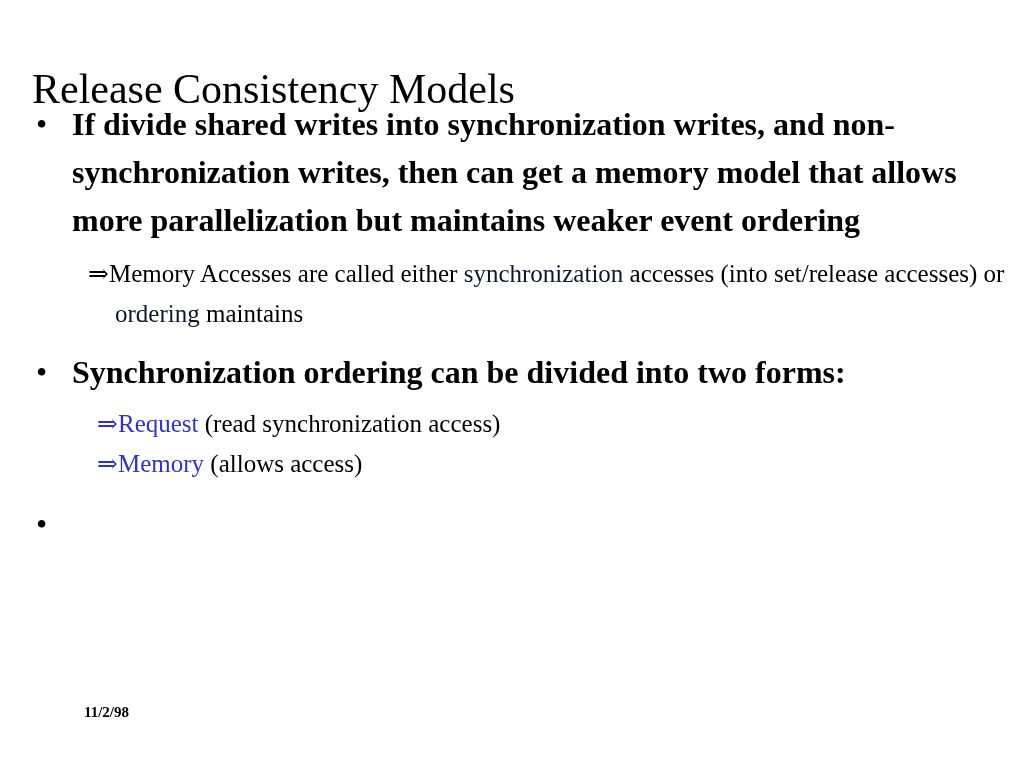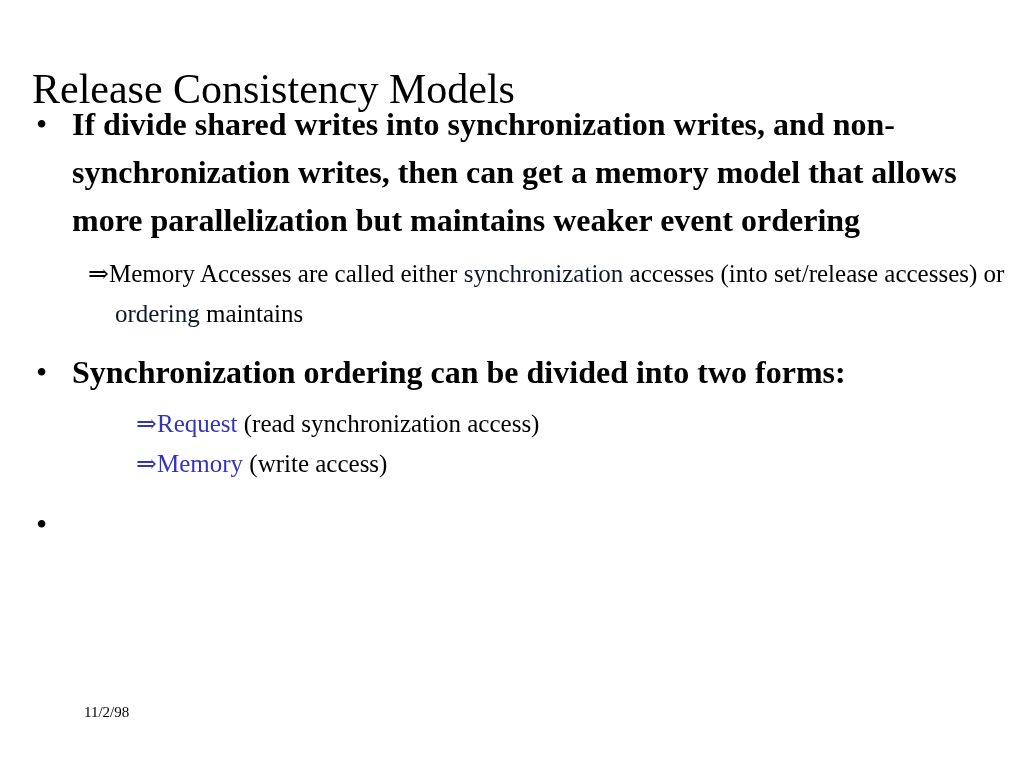--- a/index.html
+++ b/index.html
@@ -75,40 +75,40 @@
     font-size: 25px;
     line-height: 40px;
     color: #000000;
     max-width: 985px;
   }
   .bullet-l2 .arrow {
     font-family: "Liberation Serif", "DejaVu Serif", serif;
   }
   .bullet-l2.indent-more {
     text-indent: -18px;
-    margin-left: 39px;
   }
 
   .red   { color: #0f172a; }
   .blue  { color: #3333bb; }
 
   
   .gap-8  { height: 8px; }
   .gap-10 { height: 10px; }
   .gap-14 { height: 14px; }
   .gap-16 { height: 16px; }
 
   
   .footer-date {
     position: absolute;
     left: 84px;
     top: 703px;
     font-size: 15px;
     line-height: 18px;
     color: #000000;
+    font-weight: bold;
   }
 </style>
 </head>
 <body>
 
 <div class="slide">
 
   <h1 class="slide-title">Release Consistency Models</h1>
 
   <div class="body-block">
@@ -131,21 +131,21 @@
       <span class="btext">Synchronization ordering can be divided into two forms:</span>
     </div>
 
     <div class="gap-8"></div>
 
     <div class="bullet-l2 indent-more">
       <span class="arrow blue">⇒</span><span class="blue">Request</span><span>  (read synchronization access)</span>
     </div>
 
     <div class="bullet-l2 indent-more">
-      <span class="arrow blue">⇒</span><span class="blue">Memory</span><span> (write access)</span>
+      <span class="arrow blue">⇒</span><span class="blue">Memory</span><span> (allows access)</span>
     </div>
 
     <div class="gap-16"></div>
 
     <div class="bullet-l1">
       <span class="marker">•</span>
     </div>
 
   </div>
 

